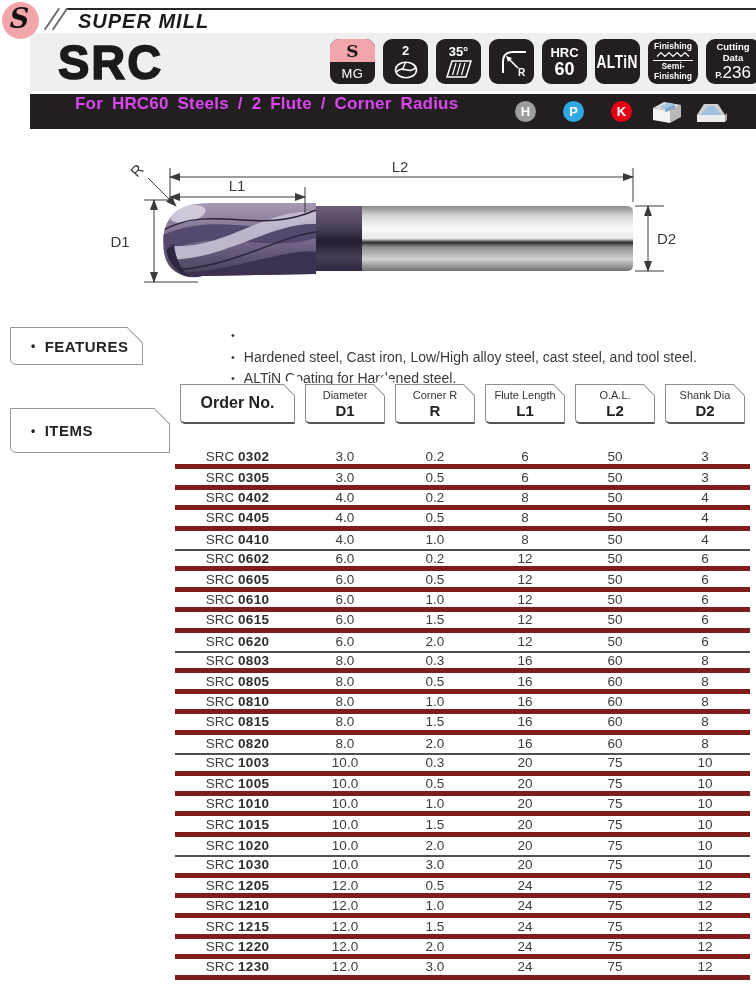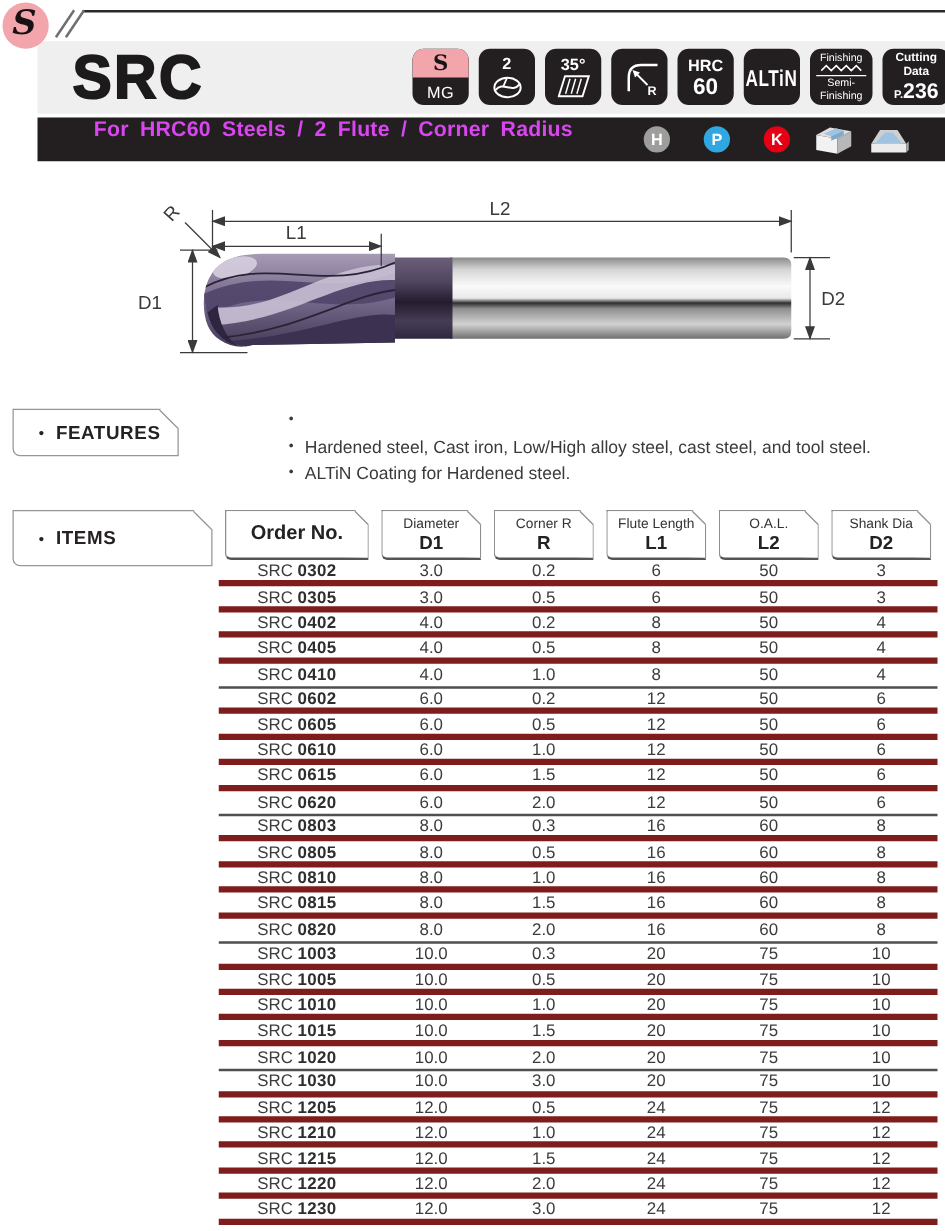--- a/index.html
+++ b/index.html
@@ -29,26 +29,26 @@
   .w45{width:45px}.w50{width:50px}.w54{width:54px}
   .badge-smg{justify-content:stretch}
   .smg-top{height:23px;width:100%;background:#F2A6AC;color:#191516;display:flex;align-items:center;
            justify-content:center;font-family:"DejaVu Serif","Liberation Serif",serif;font-weight:bold;font-size:17px}
   .smg-bot{height:22px;width:100%;display:flex;align-items:center;justify-content:center;
            font-weight:normal;font-size:13px;letter-spacing:.5px}
   .b-num{font-weight:bold;font-size:13px;line-height:14px;margin-top:1px}
   .b-hrc{font-weight:bold;font-size:13px;line-height:14px;margin-top:2px}
   .b-60{font-weight:bold;font-size:18px;line-height:19px}
   .b-altin{font-weight:bold;font-size:14px;letter-spacing:.5px;transform:scale(.98,1.3)}
-  .b-fin{font-weight:normal;font-size:8.5px;line-height:9.5px}
+  .b-fin{font-weight:bold;font-size:8.5px;line-height:9.5px}
   .b-divider{width:40px;border-top:1px solid #fff;margin:1.5px 0}
   .b-cut{font-weight:bold;font-size:9.5px;line-height:10.5px}
   .b-page{display:flex;align-items:baseline;margin-top:1px}
   .b-page .pfx{font-weight:bold;font-size:9px}
-  .b-pagenum{font-weight:bold;font-size:17px;line-height:17px}
+  .b-pagenum{font-weight:normal;font-size:17px;line-height:17px}
 
   
   #bar{position:absolute;left:30px;top:94px;width:726px;height:35px;background:#231F20}
   #bar-text{position:absolute;left:45px;top:0;height:19px;display:flex;align-items:center;color:#d946ef;
             font-weight:bold;font-size:17px;word-spacing:4px;letter-spacing:.2px}
   .iso{position:absolute;top:7px;width:21px;height:21px;border-radius:50%;display:flex;align-items:center;
        justify-content:center;font-size:13px;font-weight:bold;color:#fff}
   #isoH{left:485px;background:#9D9D9C}
   #isoP{left:533px;background:#2FA8E1}
   #isoK{left:581px;background:#E60013}
@@ -69,21 +69,21 @@
   .tab-inner{position:relative;z-index:3;height:100%;display:flex;align-items:center;padding-left:20px;
              gap:9px;font-weight:bold;font-size:15px;color:#262223;letter-spacing:.5px}
   .tab-bullet{font-size:12px}
 
   
   #features-list{position:absolute;left:231px;top:325px;width:525px}
   .feature-item{display:flex;gap:9px;font-size:14px;color:#3a3a3a;line-height:21.5px;white-space:nowrap}
   .fb{font-size:11px}
 
   
-  #table-header{position:absolute;left:175px;top:408px;width:575px;height:40px;display:grid;
+  #table-header{position:absolute;left:175px;top:384px;width:575px;height:40px;display:grid;
                 grid-template-columns:125px 90px 90px 90px 90px 90px}
   .hcell{position:relative;margin:0 5px;background:#fff;border:1px solid #8f8f8f;
          border-bottom:2px solid #555;border-bottom-left-radius:5px;text-align:center}
   .hcell::after{content:"";position:absolute;top:-8px;right:-8px;width:15px;height:15px;background:#fff;
                 border-bottom:1px solid #8f8f8f;transform:rotate(45deg)}
   .ht{position:relative;z-index:2;font-size:11px;color:#333;margin-top:4px;line-height:13px}
   .hs{position:relative;z-index:2;font-size:15px;font-weight:bold;color:#222;line-height:18px}
   .ht-solo{position:relative;z-index:2;font-size:16px;font-weight:bold;line-height:35px;color:#222}
   #table-body{position:absolute;left:175px;top:449px;width:575px}
   .trow{display:grid;grid-template-columns:125px 90px 90px 90px 90px 90px;height:20.42px;
@@ -96,20 +96,21 @@
 <body>
 
 <div id="page">
 
   <div id="topline"></div>
   <div class="slash" id="slash1"></div>
   <div class="slash" id="slash2"></div>
   <div id="s-circle">
     <span id="s-letter">S</span>
   </div>
+  <div id="super-mill">SUPER MILL</div>
   <div id="gray-panel"></div>
   <div id="src-title">SRC</div>
 
   <div class="badges">
     <div class="badge w45 badge-smg">
       <div class="smg-top">S</div>
       <div class="smg-bot">MG</div>
     </div>
     <div class="badge w45">
       <div class="b-num">2</div>

